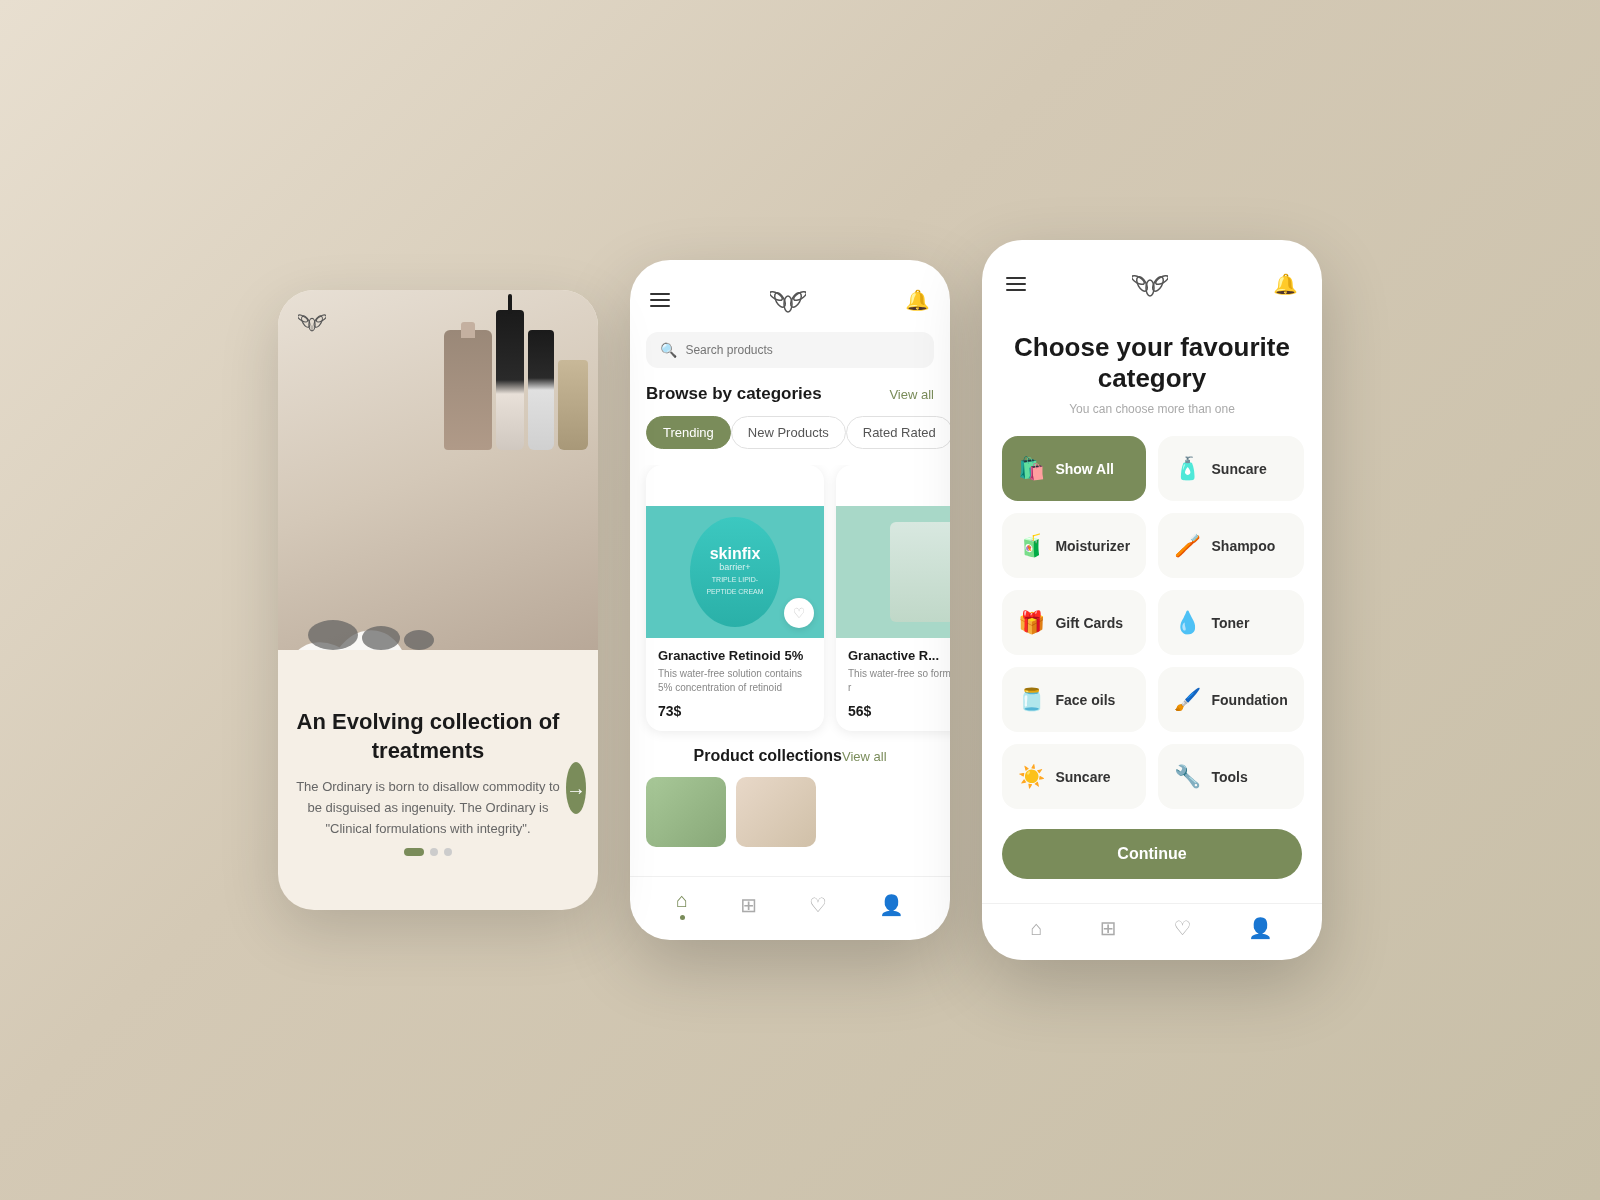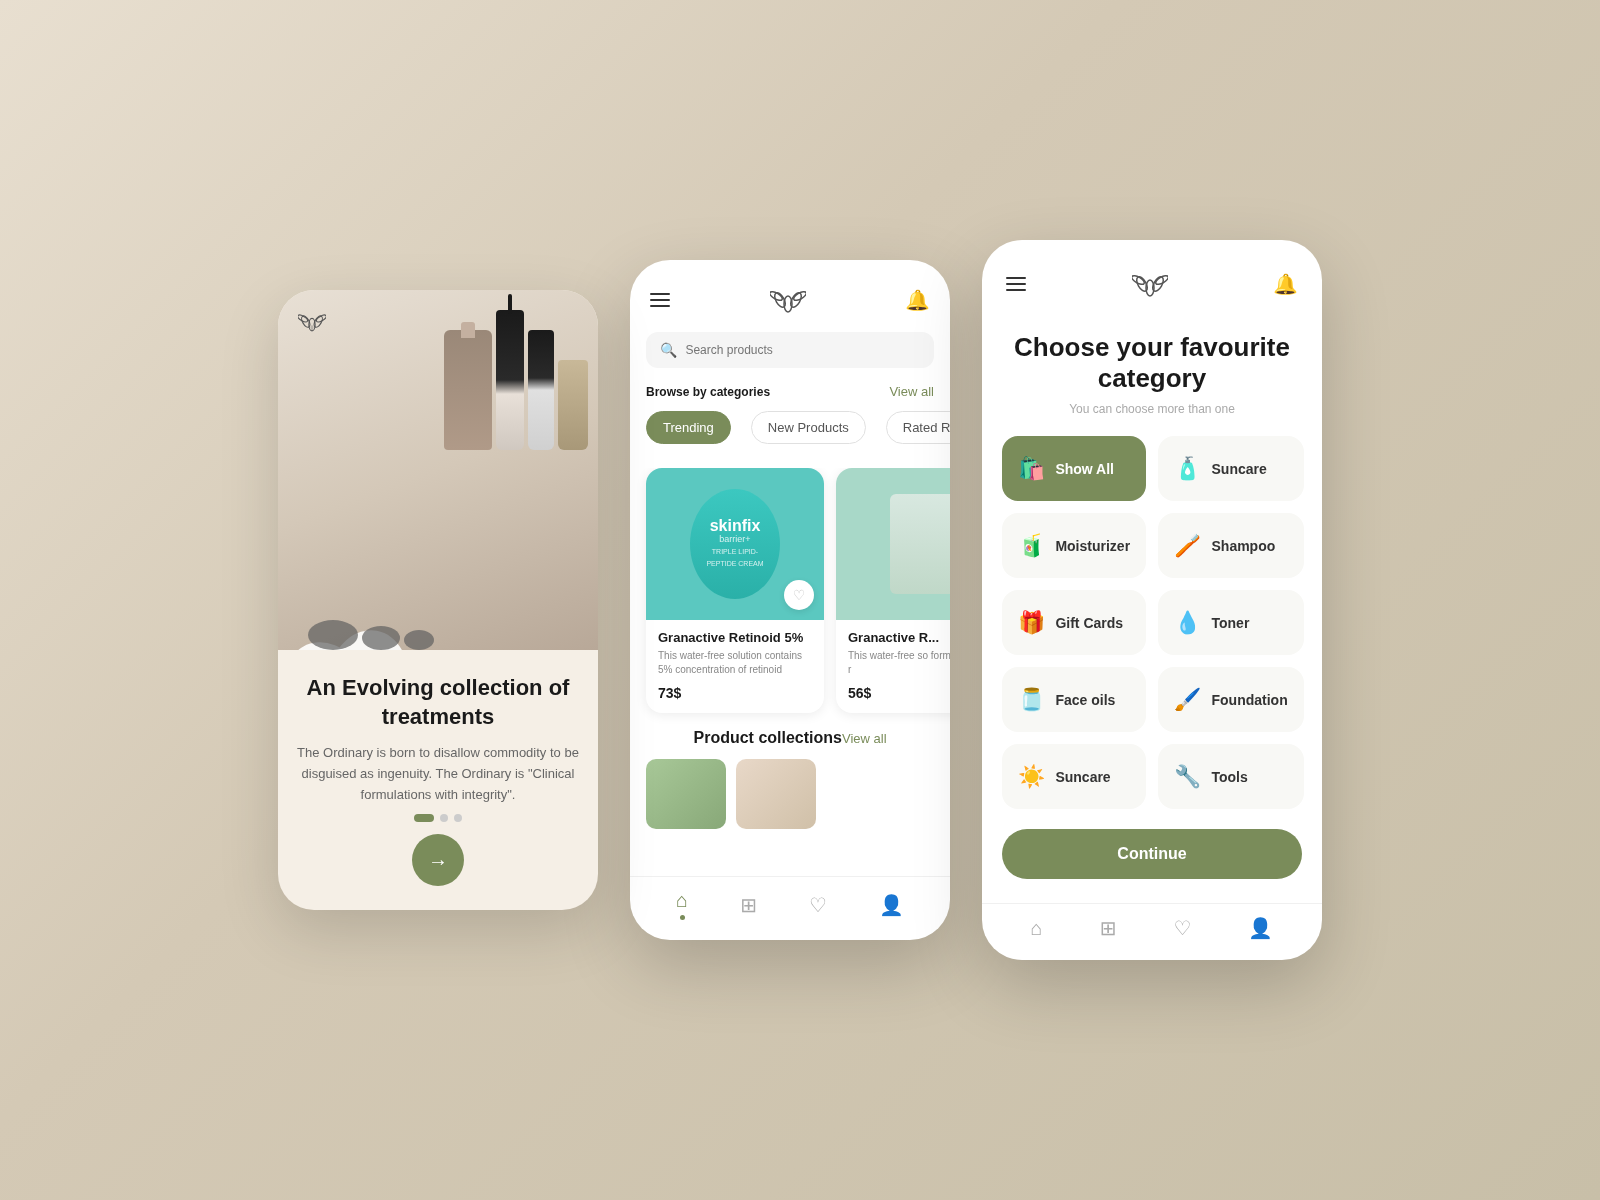--- a/index.html
+++ b/index.html
@@ -141,22 +141,23 @@
     }
     .stone-1 { width: 50px; height: 30px; }
     .stone-2 { width: 38px; height: 24px; }
     .stone-3 { width: 30px; height: 20px; }
 
     .screen-1-content {
       padding: 24px 12px 20px;
       text-align: center;
       flex: 1;
       display: flex;
-      flex-direction: column;
-      align-items: center;
+      flex-direction: row;
+      align-items: center;
+      justify-content: space-between;
     }
 
     .screen-1-title {
       font-size: 22px;
       font-weight: 700;
       color: #1a1a1a;
       line-height: 1.3;
       margin-bottom: 12px;
     }
 
@@ -253,36 +254,36 @@
     }
 
     .browse-header {
       display: flex;
       align-items: center;
       justify-content: space-between;
       padding: 0 16px 12px;
     }
 
     .browse-title {
-      font-size: 12px;
+      font-size: 17px;
       font-weight: 700;
       color: #1a1a1a;
       text-align: center;
     }
 
     .view-all-link {
       font-size: 13px;
       color: #7a8c5a;
       cursor: pointer;
     }
 
     .category-tabs {
       display: flex;
-      gap: 20px;
-      padding: 0 16px 24px;
+      gap: 0;
+      padding: 0 16px 16px;
       overflow-x: hidden;
     }
 
     .cat-tab {
       padding: 8px 16px;
       border-radius: 20px;
       font-size: 13px;
       cursor: pointer;
       white-space: nowrap;
       border: 1.5px solid #e0e0e0;
@@ -305,25 +306,26 @@
 
     .product-card {
       min-width: 178px;
       background: white;
       border-radius: 16px;
       overflow: hidden;
       box-shadow: 0 2px 12px rgba(0,0,0,0.08);
     }
 
     .product-card-image {
-      height: 152px;
+      height: 132px;
       display: flex;
       align-items: center;
       justify-content: center;
       position: relative;
+      margin-top: 41px;
     }
 
     .product-card-image.teal { background: #5bc8c0; }
     .product-card-image.mint { background: #a8d8c8; }
 
     .heart-btn {
       position: absolute;
       bottom: 10px;
       right: 10px;
       width: 30px;

